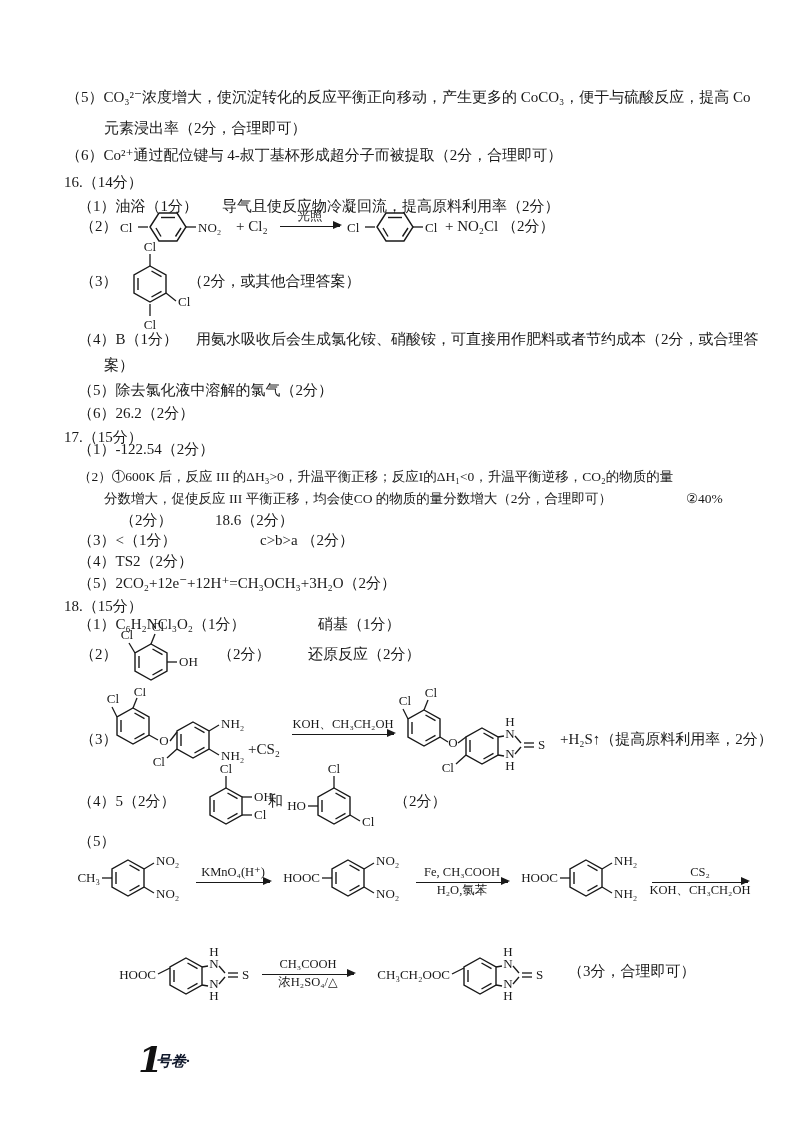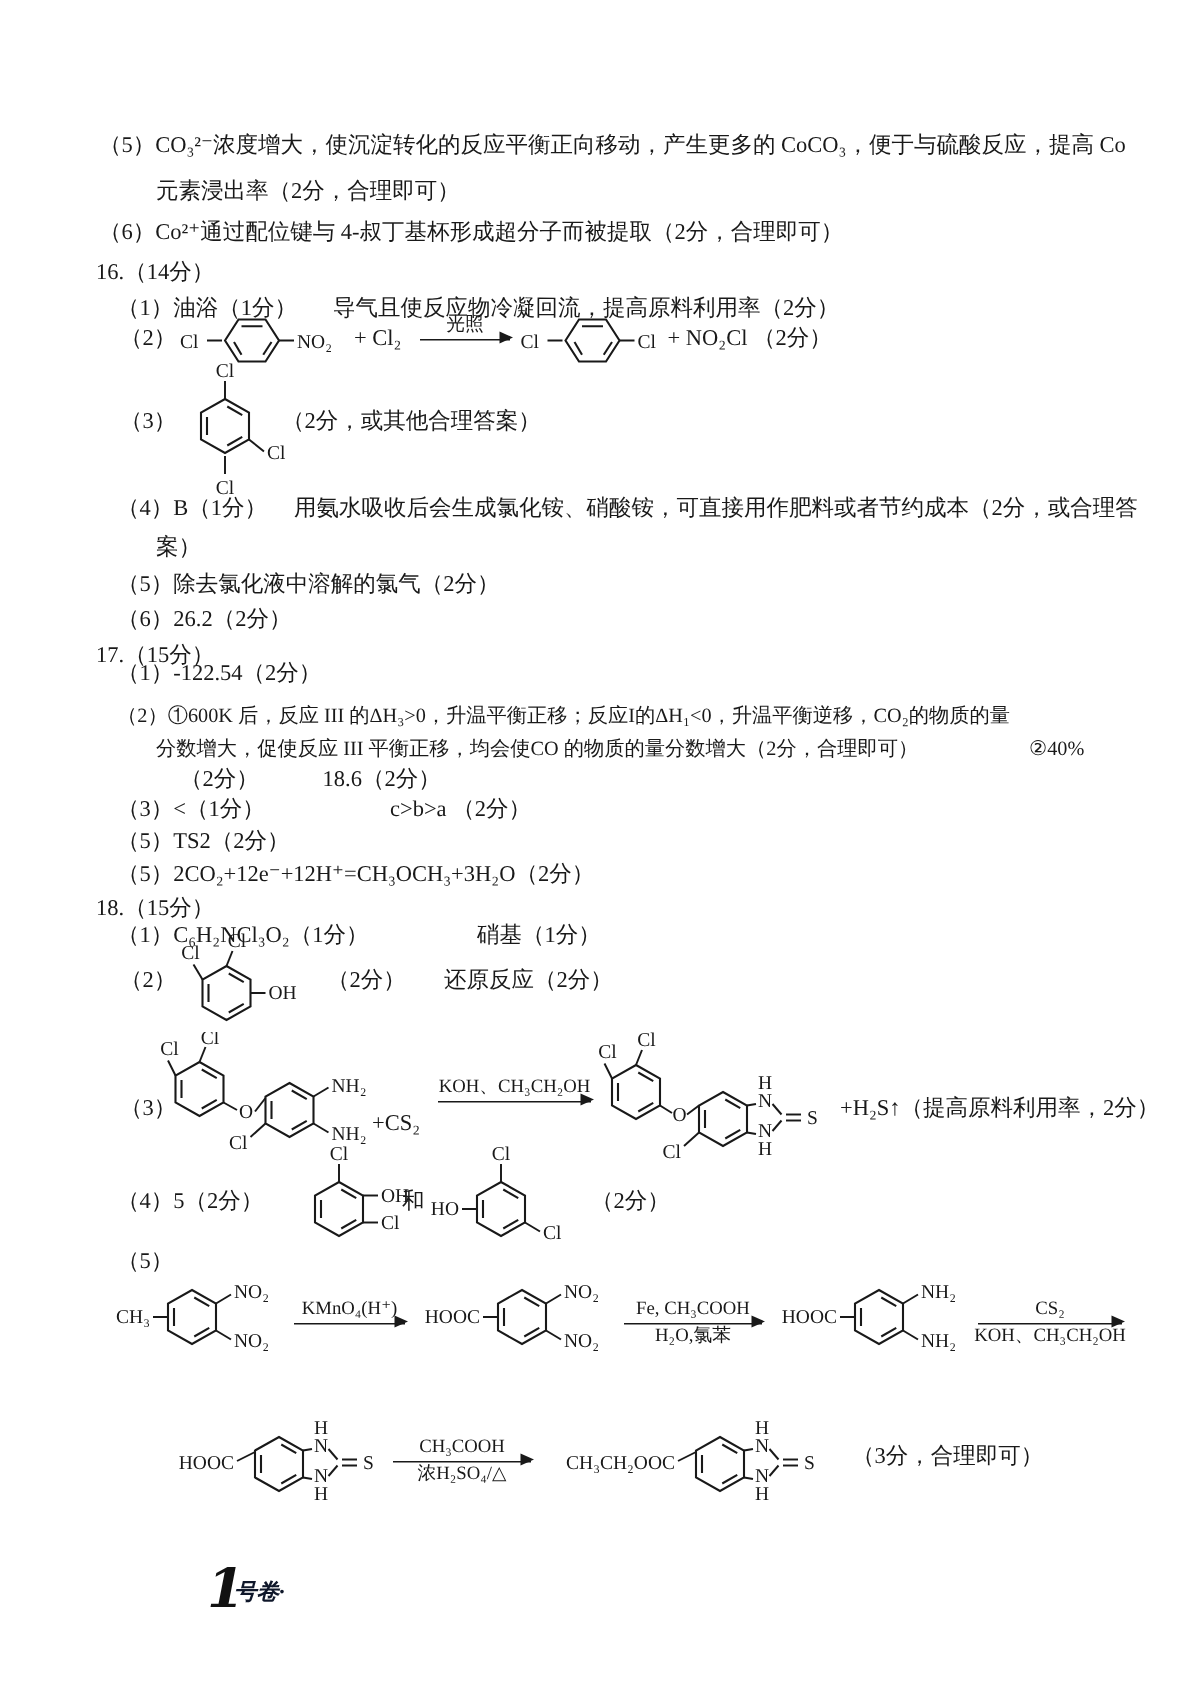--- a/index.html
+++ b/index.html
@@ -92,39 +92,39 @@
 
 <div class="t" style="left:64px;top:428px">17.（15分）</div>
 <div class="t" style="left:78px;top:440px">（1）-122.54（2分）</div>
 <div class="t sm" style="left:78px;top:469px">（2）①600K 后，反应 III 的ΔH₃&gt;0，升温平衡正移；反应I的ΔH₁&lt;0，升温平衡逆移，CO₂的物质的量</div>
 <div class="t sm" style="left:104px;top:491px">分数增大，促使反应 III 平衡正移，均会使CO 的物质的量分数增大（2分，合理即可）</div>
 <div class="t sm" style="left:686px;top:491px">②40%</div>
 <div class="t" style="left:120px;top:511px">（2分）</div>
 <div class="t" style="left:215px;top:511px">18.6（2分）</div>
 <div class="t" style="left:78px;top:531px">（3）&lt;（1分）</div>
 <div class="t" style="left:260px;top:531px">c&gt;b&gt;a （2分）</div>
-<div class="t" style="left:78px;top:552px">（5）TS2（2分）</div>
+<div class="t" style="left:78px;top:552px">（4）TS2（2分）</div>
 <div class="t" style="left:78px;top:574px">（5）2CO₂+12e⁻+12H⁺=CH₃OCH₃+3H₂O（2分）</div>
 
 <div class="t" style="left:64px;top:597px">18.（15分）</div>
 <div class="t" style="left:78px;top:615px">（1）C₆H₂NCl₃O₂（1分）</div>
 <div class="t" style="left:318px;top:615px">硝基（1分）</div>
 
 <div class="t" style="left:80px;top:645px">（2）</div>
 <svg class="struct" style="left:115px;top:618px" width="105" height="72">
   <use href="#hexv" transform="translate(18,24)"></use>
   <line x1="20" y1="35" x2="14" y2="25"></line>
   <text x="12" y="21" text-anchor="middle">Cl</text>
   <line x1="36" y1="26" x2="40" y2="16"></line>
   <text x="43" y="13" text-anchor="middle">Cl</text>
   <line x1="52" y1="44" x2="62" y2="44"></line>
   <text x="64" y="48">OH</text>
 </svg>
 <div class="t" style="left:218px;top:645px">（2分）</div>
-<div class="t" style="left:296px;top:645px">还原反应（2分）</div>
+<div class="t" style="left:308px;top:645px">还原反应（2分）</div>
 
 <div class="t" style="left:80px;top:730px">（3）</div>
 <svg class="struct" style="left:105px;top:688px" width="150" height="98">
   <use href="#hexv" transform="translate(10,18)"></use>
   <line x1="12" y1="29" x2="7" y2="19"></line>
   <text x="8" y="15" text-anchor="middle">Cl</text>
   <line x1="28" y1="20" x2="32" y2="10"></line>
   <text x="35" y="8" text-anchor="middle">Cl</text>
   <line x1="44" y1="47" x2="53" y2="52"></line>
   <text x="59" y="57" text-anchor="middle">O</text>

